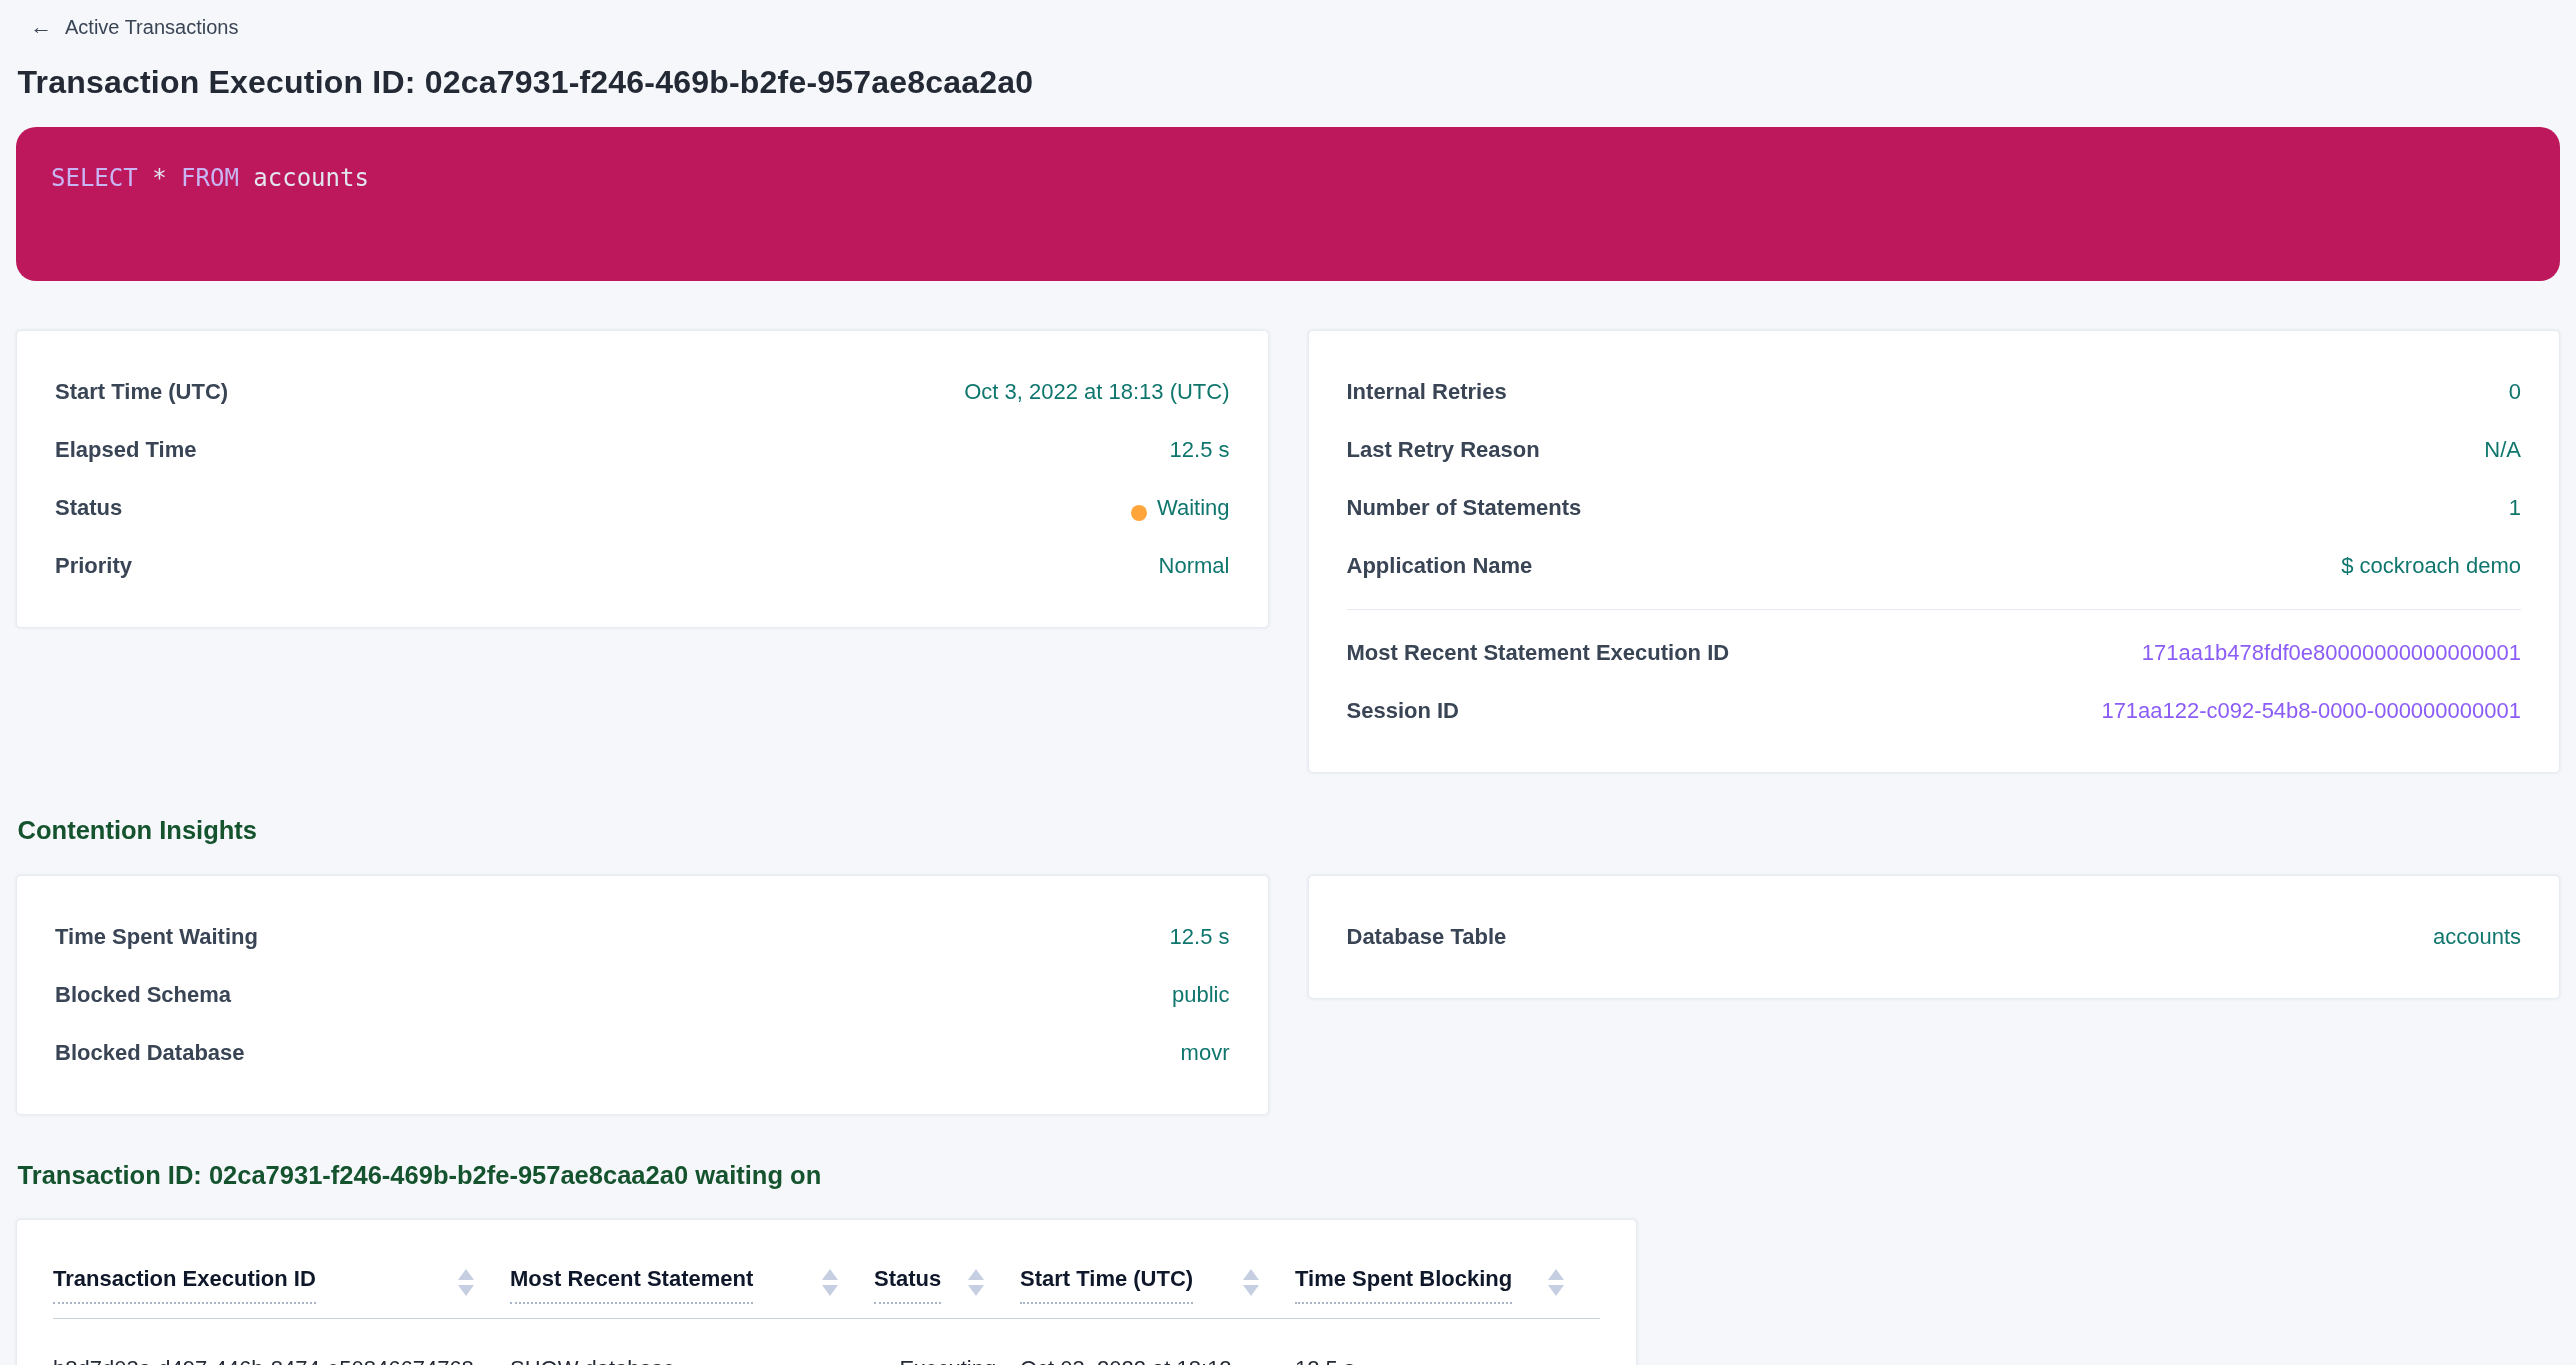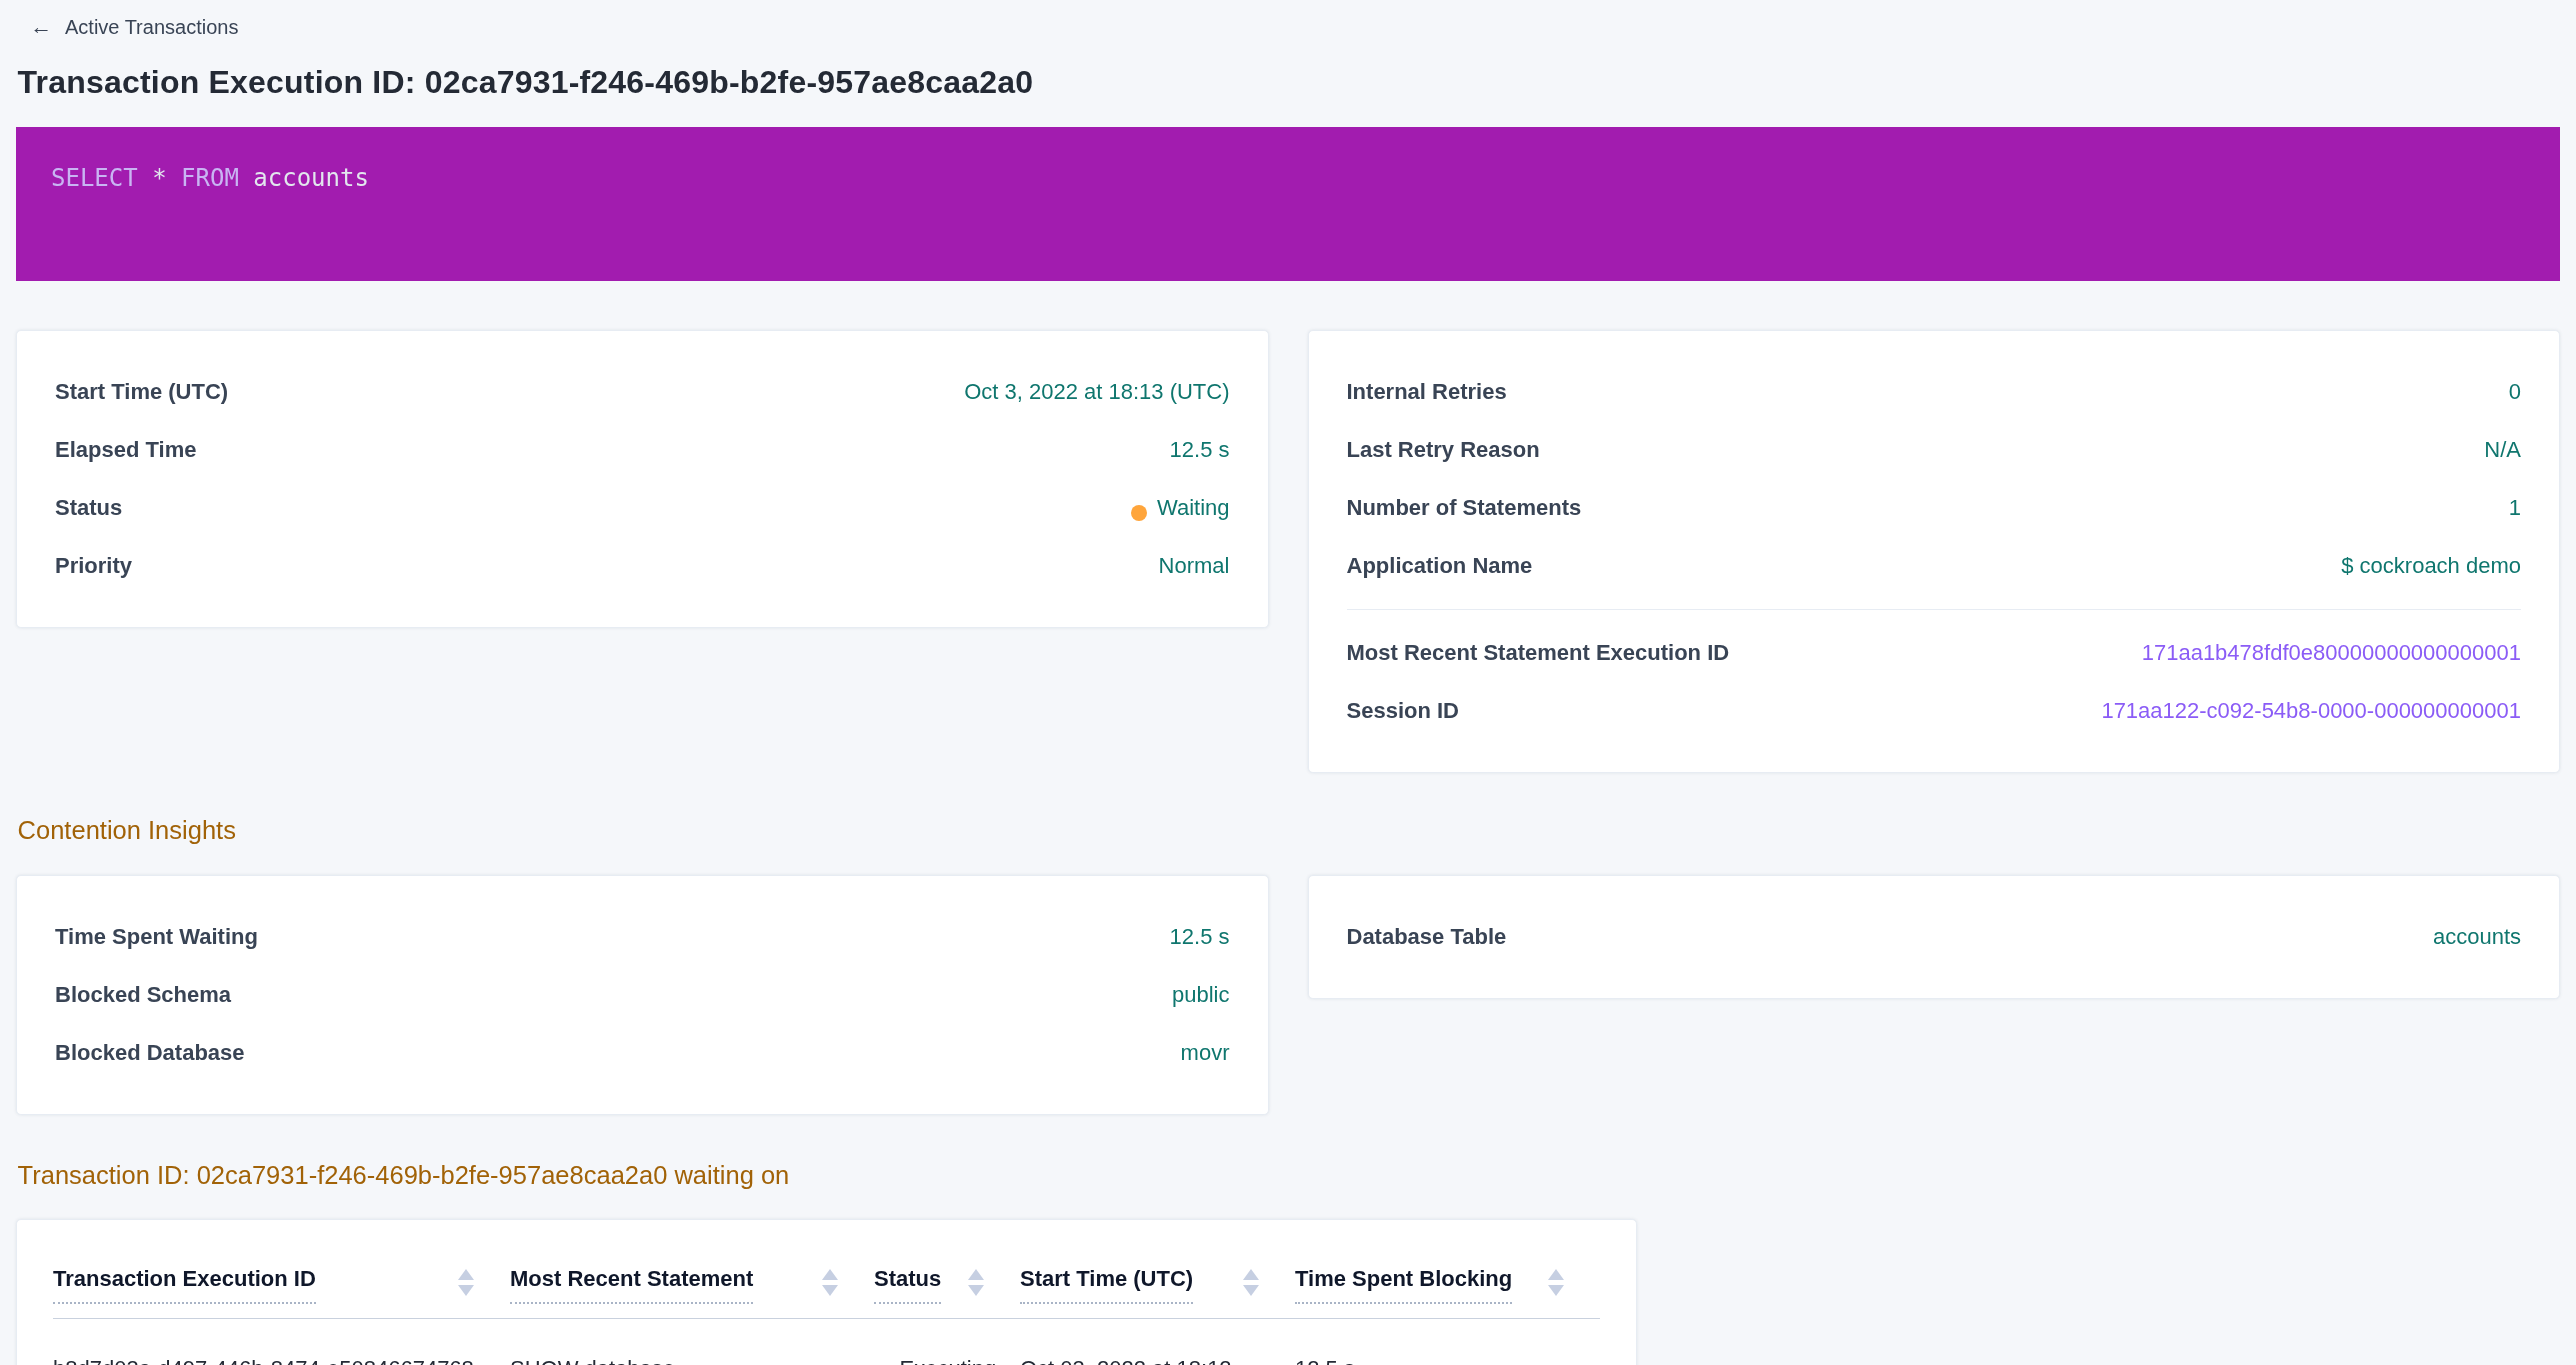--- a/index.html
+++ b/index.html
@@ -22,21 +22,21 @@
   
   .page-title {
     margin: 20.7px 0 0 1.6px;
     font-size: 32px; font-weight: bold; color: #242a35;
     letter-spacing: 0.2px;
   }
 
   
   .sql-box {
     margin-top: 26px; height: 154px;
-    background: #a21caf; border-radius: 0;
+    background: #be185d; border-radius: 20px;
     padding: 37px 35px 0 35px;
   }
   .sql-line {
     font-family: "DejaVu Sans Mono", monospace;
     font-size: 24px; white-space: pre; color: #e2e7ee;
   }
   .sql-kw { color: #c9b5f3; }
 
   
   .cards-grid {
@@ -60,21 +60,21 @@
 
   .dot {
     display: inline-block; width: 16px; height: 16px; border-radius: 50%;
     margin-right: 9.5px; vertical-align: middle;
   }
   .status-inline { display: inline-flex; align-items: flex-end; }
 
   
   .section-heading {
     margin: 43px 0 0 1.6px;
-    font-size: 25.5px; font-weight: normal; color: #a16207;
+    font-size: 25.5px; font-weight: bold; color: #14532d;
   }
   .contention-grid { margin-top: 30px; }
 
   
   .table-heading { margin-top: 46px; }
   .table-card {
     width: 1621px; margin-top: 29px;
     padding: 38px 36px 27px 36px;
   }
   .tbl-header, .tbl-row {

